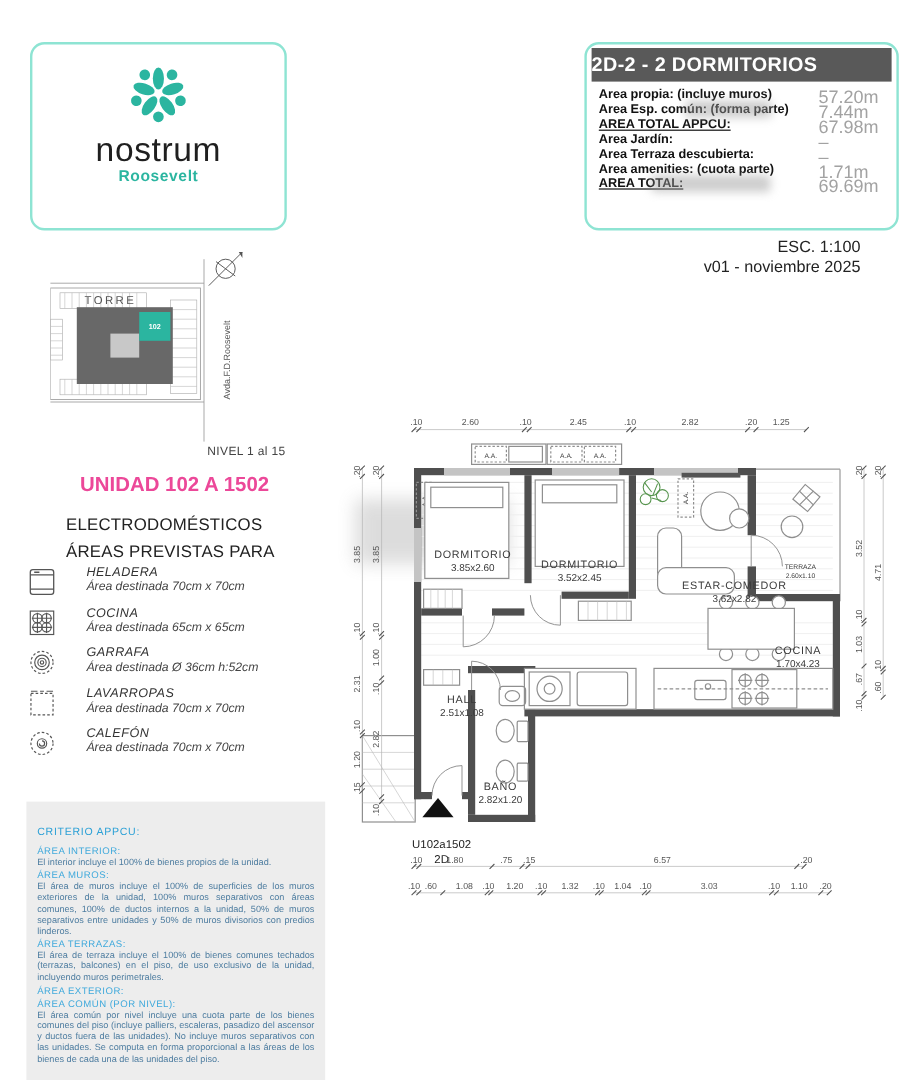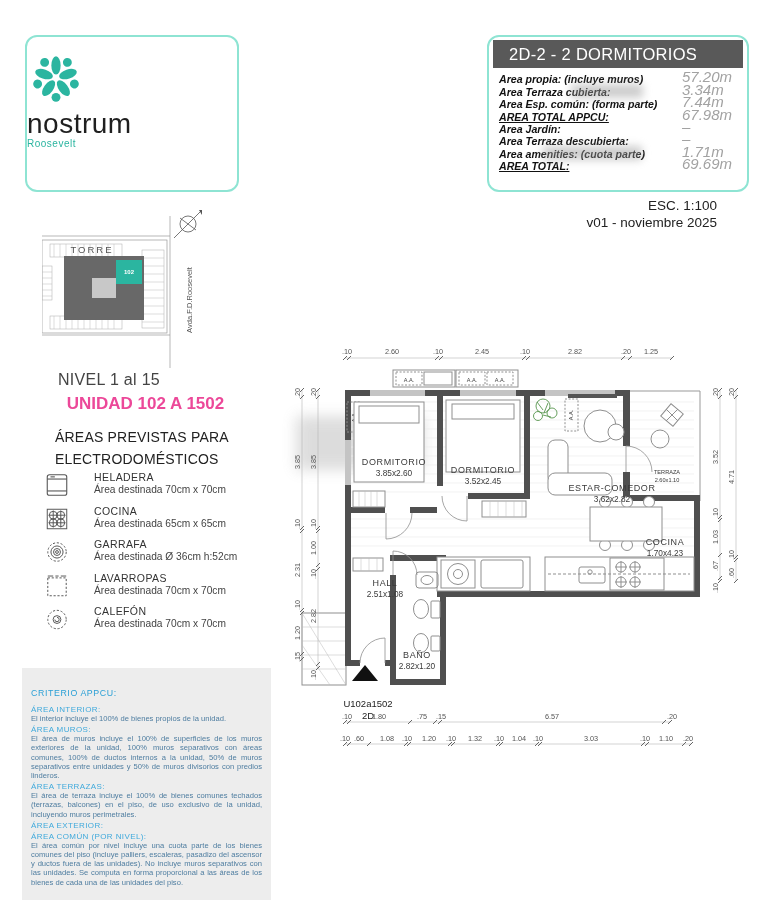--- a/index.html
+++ b/index.html
@@ -1,49 +1,49 @@
 <!DOCTYPE html>
 <html><head>
 <meta charset="utf-8">
 <style>
   html,body{margin:0;padding:0;background:#fff;}
   .page{position:relative;width:766px;height:900px;background:#fff;overflow:hidden;
         font-family:"Liberation Sans",sans-serif;}
 
   
   .logo-box{position:absolute;left:25px;top:35px;width:210px;height:153px;
-            border:2px solid #8ee4d3;border-radius:12px;}
+            border:2px solid #8ee4d3;border-radius:12px;text-align:center;}
   .logo-icon{margin-top:12px;}
   .logo-name{font-size:28px;color:#1f1f1f;letter-spacing:.5px;line-height:26px;}
-  .logo-sub{font-size:10px;font-weight:normal;color:#2bb5a0;letter-spacing:.5px;margin-top:1px;}
+  .logo-sub{font-size:13px;font-weight:bold;color:#2bb5a0;letter-spacing:.5px;margin-top:1px;}
 
   
   .header-box{position:absolute;left:487px;top:35px;width:258px;height:153px;
               border:2px solid #8ee4d3;border-radius:12px;}
   .header-bar{position:absolute;left:4px;top:3px;right:4px;height:28px;background:#595959;
-              color:#fff;font-weight:normal;font-size:16.5px;line-height:28px;padding-left:16px;
+              color:#fff;font-weight:bold;font-size:16.5px;line-height:28px;padding-left:0;
               letter-spacing:.3px;white-space:nowrap;}
   .area-table{position:absolute;left:10px;top:36px;right:5px;}
-  .arow{display:flex;height:12.4px;align-items:flex-end;font-style:italic;}
+  .arow{display:flex;height:12.4px;align-items:flex-start;}
   .arow .lbl{flex:1;font-size:10.6px;font-weight:bold;color:#111;white-space:nowrap;}
   .arow .val{width:60px;font-size:15px;color:#a2a2a2;white-space:nowrap;}
   .arow.u .lbl{text-decoration:underline;}
 
   .meta{position:absolute;right:49px;top:197px;text-align:right;font-size:13.5px;
         color:#222;line-height:17px;}
 
   
   .site-svg{position:absolute;left:42px;top:208px;}
-  .level{position:absolute;left:58px;top:371px;width:180px;text-align:left;
-         font-size:16px;color:#444;letter-spacing:.3px;}
+  .level{position:absolute;left:58px;top:371px;width:180px;text-align:right;
+         font-size:10px;color:#444;letter-spacing:.3px;}
   .unit-title{position:absolute;left:28px;top:394px;width:235px;text-align:center;
               font-weight:bold;font-size:17px;color:#ec4899;}
   .app-heading{position:absolute;left:55px;top:426px;font-size:14px;color:#222;
                line-height:22px;letter-spacing:.2px;}
-  .appliances{position:absolute;left:44px;top:471px;width:230px;}
+  .appliances{position:absolute;left:22px;top:471px;width:230px;font-style:italic;}
   .app-item{position:relative;height:33.5px;}
   .app-icon{position:absolute;left:0;top:1px;}
   .app-text{position:absolute;left:50px;top:0;}
   .app-name{font-size:10.5px;color:#333;letter-spacing:.4px;}
   .app-desc{font-size:10.2px;color:#444;margin-top:1px;}
 
   
   .criteria{position:absolute;left:22px;top:668px;width:249px;height:255px;background:#ededed;
             padding:20px 9px;box-sizing:border-box;overflow:hidden;}
   .crit-title{font-size:8.8px;color:#2ba0d6;letter-spacing:.6px;margin-bottom:7px;}
@@ -125,24 +125,20 @@
   </div>
 
   <div class="header-box">
     <div class="header-bar">2D-2 - 2 DORMITORIOS</div>
     <div class="area-table">
       <div class="arow">
           <span class="lbl">Area propia: (incluye muros)</span>
           <span class="val">57.20m</span>
         </div>
       <div class="arow">
-          <span class="lbl">Area Terraza cubierta:</span>
-          <span class="val">3.34m</span>
-        </div>
-      <div class="arow">
           <span class="lbl">Area Esp. común: (forma parte)</span>
           <span class="val">7.44m</span>
         </div>
       <div class="arow u">
           <span class="lbl">AREA TOTAL APPCU:</span>
           <span class="val">67.98m</span>
         </div>
       <div class="arow">
           <span class="lbl">Area Jardín:</span>
           <span class="val">–</span>
@@ -203,22 +199,22 @@
       <rect x="74" y="52" width="26" height="24" fill="#2bb5a0"></rect>
       <text x="87" y="66" font-size="6" fill="#fff" font-weight="bold" text-anchor="middle">102</text>
       <text class="site" x="50" y="45" font-size="9.5" letter-spacing="2" text-anchor="middle">TORRE</text>
     </svg>
   </div>
   <div class="level">NIVEL 1 al 15</div>
 
   <div class="unit-title">UNIDAD 102 A 1502</div>
 
   <div class="app-heading">
+    <div>ELECTRODOMÉSTICOS</div>
     <div>ÁREAS PREVISTAS PARA</div>
-    <div>ELECTRODOMÉSTICOS</div>
   </div>
 
   <div class="appliances">
     <div class="app-item">
       <span class="app-icon">
         <svg width="26" height="26" viewBox="0 0 24 24" fill="none" stroke="#555" stroke-width="1">
           <rect x="3" y="2.5" width="18" height="19" rx="2"></rect>
             <line x1="3" y1="6.5" x2="21" y2="6.5"></line>
           <line x1="3" y1="17.5" x2="21" y2="17.5"></line>
             <line x1="6" y1="4.5" x2="10" y2="4.5"></line>

